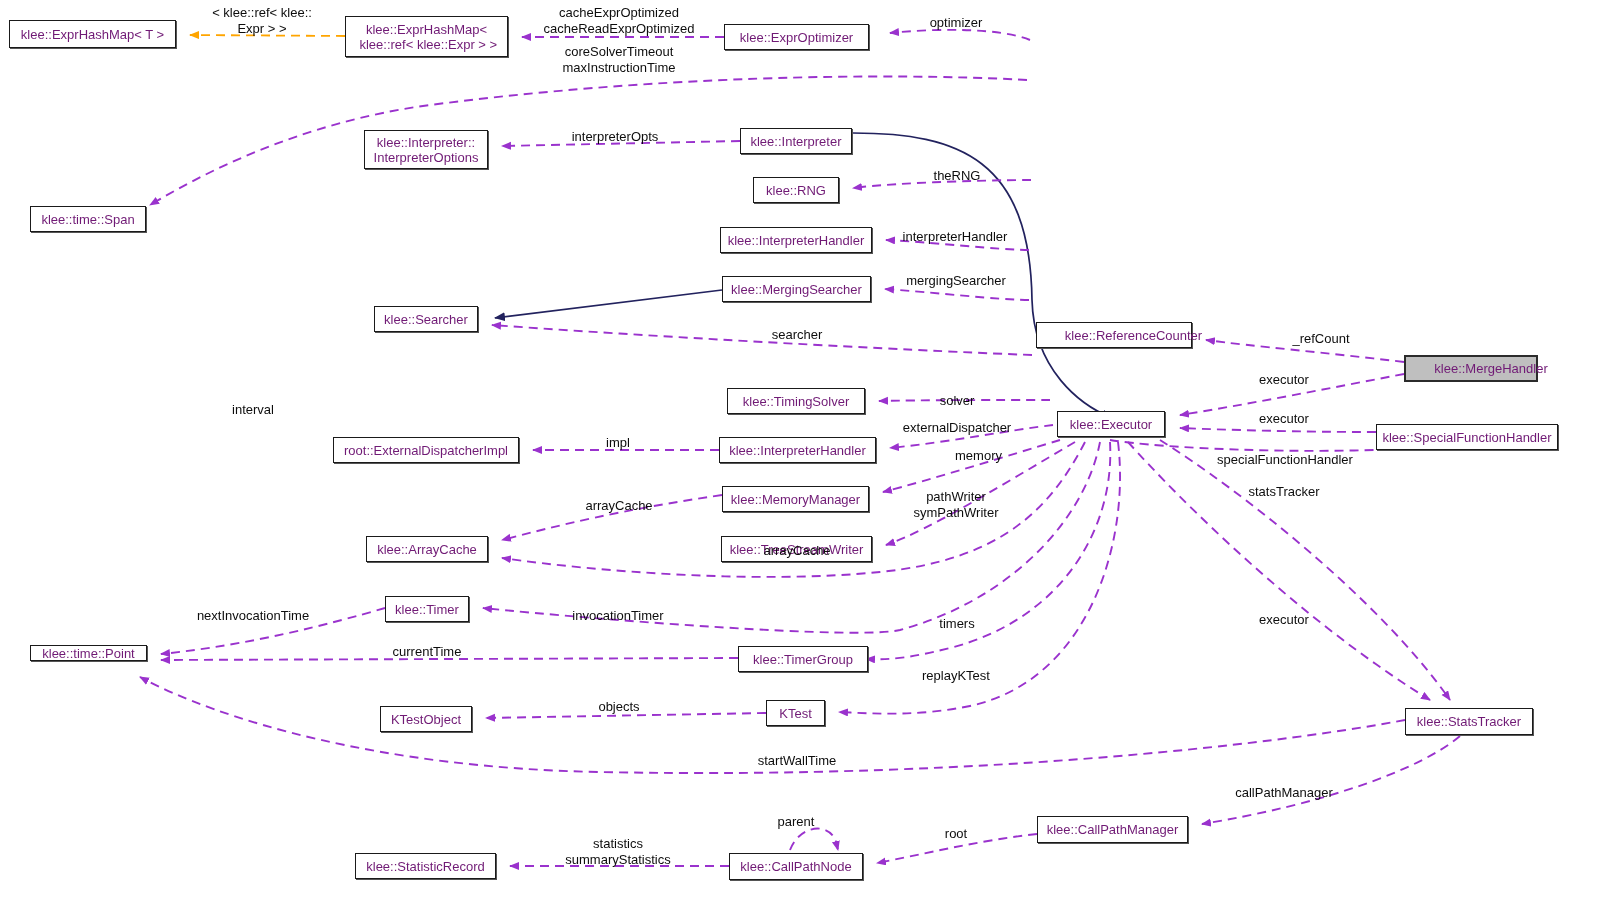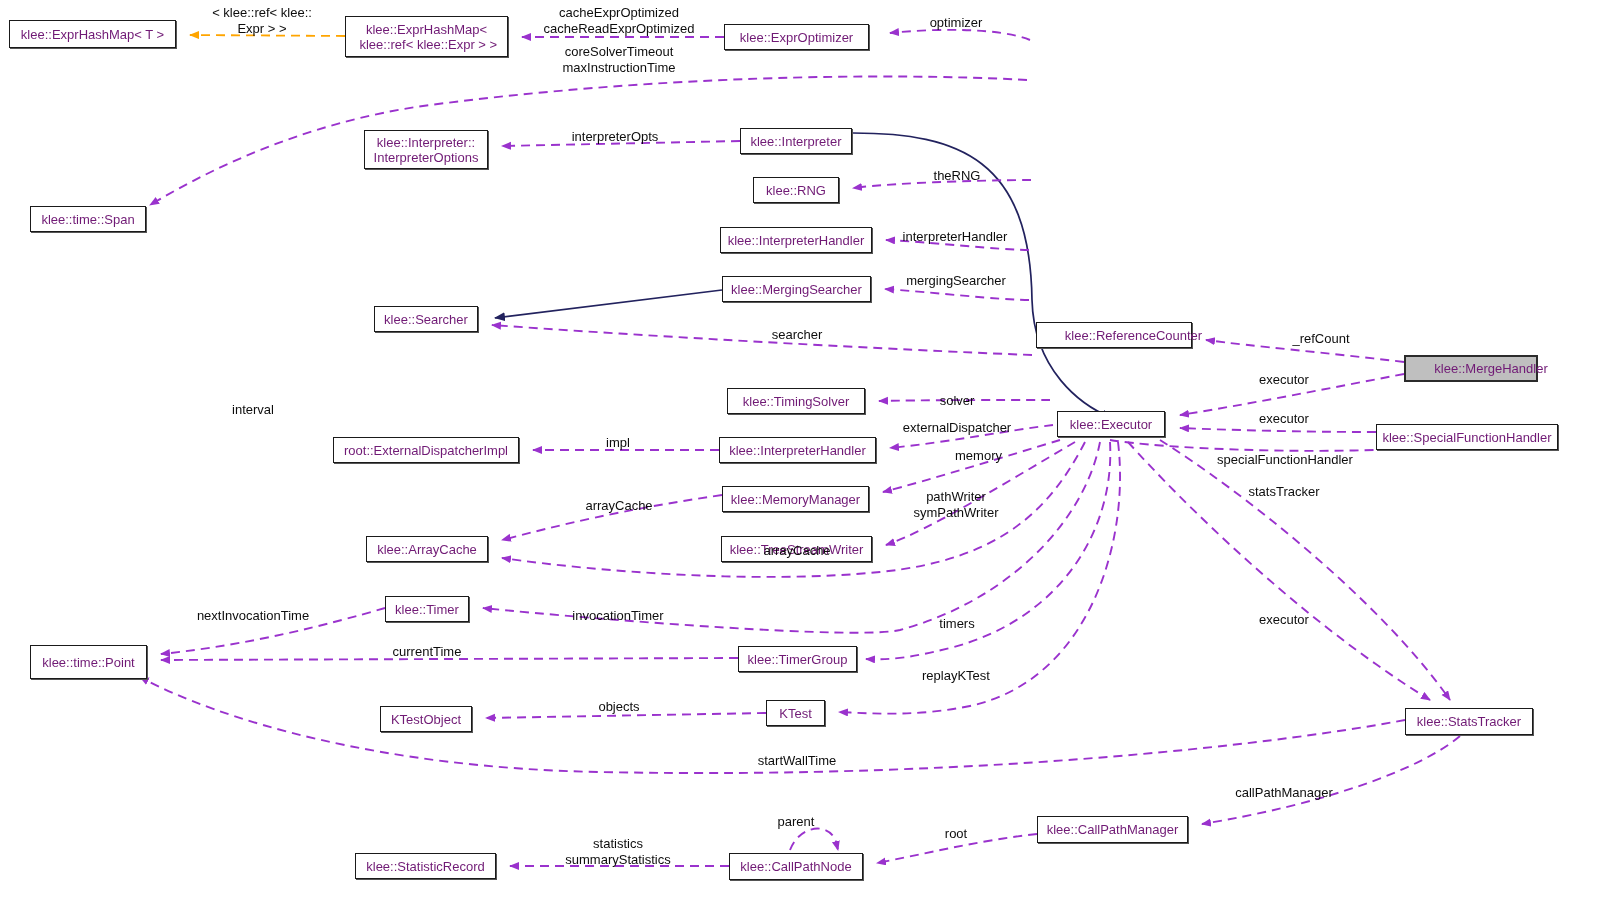--- a/index.html
+++ b/index.html
@@ -94,22 +94,22 @@
       <div class="node hl" style="left: 1404px; top: 355px; width: 134px; height: 27px; padding-left: 40px;">klee::MergeHandler</div>
       <div class="node" style="left: 727px; top: 388px; width: 138px; height: 26px;">klee::TimingSolver</div>
       <div class="node" style="left: 1057px; top: 411px; width: 108px; height: 26px;">klee::Executor</div>
       <div class="node" style="left: 1376px; top: 424px; width: 182px; height: 26px;">klee::SpecialFunctionHandler</div>
       <div class="node" style="left: 333px; top: 437px; width: 186px; height: 26px;">root::ExternalDispatcherImpl</div>
       <div class="node" style="left: 719px; top: 437px; width: 157px; height: 26px;">klee::InterpreterHandler</div>
       <div class="node" style="left: 722px; top: 486px; width: 147px; height: 26px;">klee::MemoryManager</div>
       <div class="node" style="left: 366px; top: 536px; width: 122px; height: 26px;">klee::ArrayCache</div>
       <div class="node" style="left: 721px; top: 536px; width: 151px; height: 26px;">klee::TreeStreamWriter</div>
       <div class="node" style="left: 385px; top: 596px; width: 84px; height: 26px;">klee::Timer</div>
-      <div class="node" style="left: 30px; top: 645px; width: 117px; height: 34px;">klee::time::Point</div>
-      <div class="node" style="left: 738px; top: 646px; width: 119px; height: 26px;">klee::TimerGroup</div>
+      <div class="node" style="left: 30px; top: 645px; width: 117px; height: 16px;">klee::time::Point</div>
+      <div class="node" style="left: 738px; top: 646px; width: 130px; height: 26px;">klee::TimerGroup</div>
       <div class="node" style="left: 380px; top: 706px; width: 92px; height: 26px;">KTestObject</div>
       <div class="node" style="left: 766px; top: 700px; width: 59px; height: 26px;">KTest</div>
       <div class="node" style="left: 1405px; top: 708px; width: 128px; height: 27px;">klee::StatsTracker</div>
       <div class="node" style="left: 1037px; top: 816px; width: 151px; height: 27px;">klee::CallPathManager</div>
       <div class="node" style="left: 355px; top: 853px; width: 141px; height: 26px;">klee::StatisticRecord</div>
       <div class="node" style="left: 729px; top: 853px; width: 134px; height: 27px;">klee::CallPathNode</div>
     </div>
 <div id="labels">
       <div class="elabel" style="left: 262px; top: 5px;">&lt; klee::ref&lt; klee::
 Expr &gt; &gt;</div>

